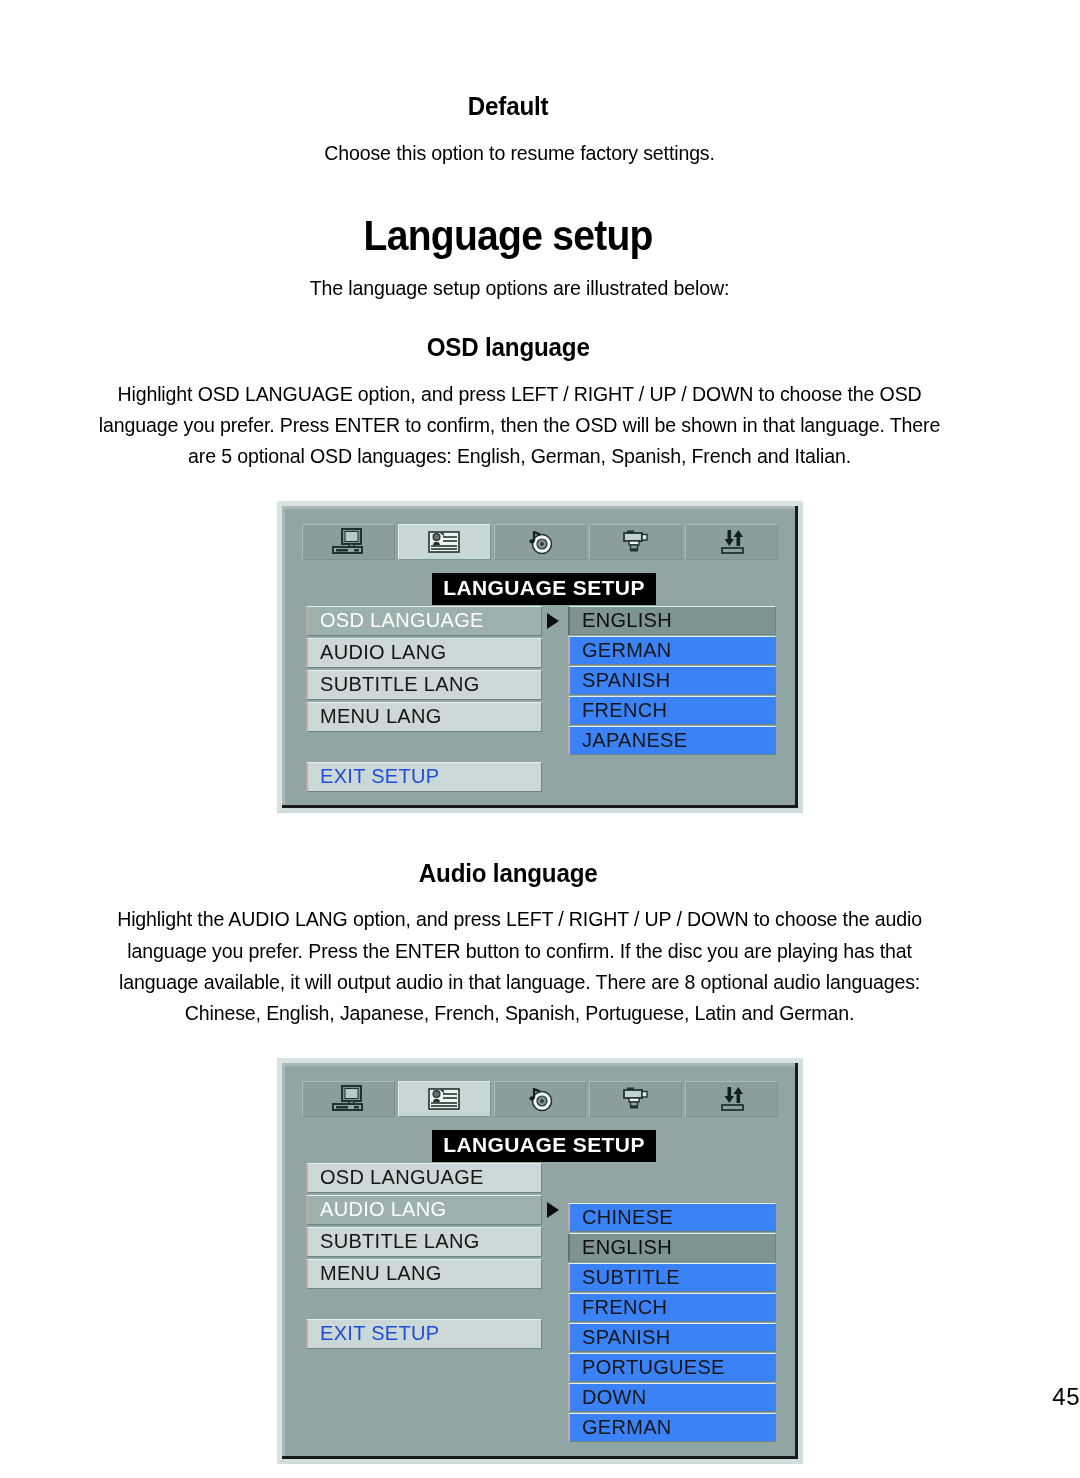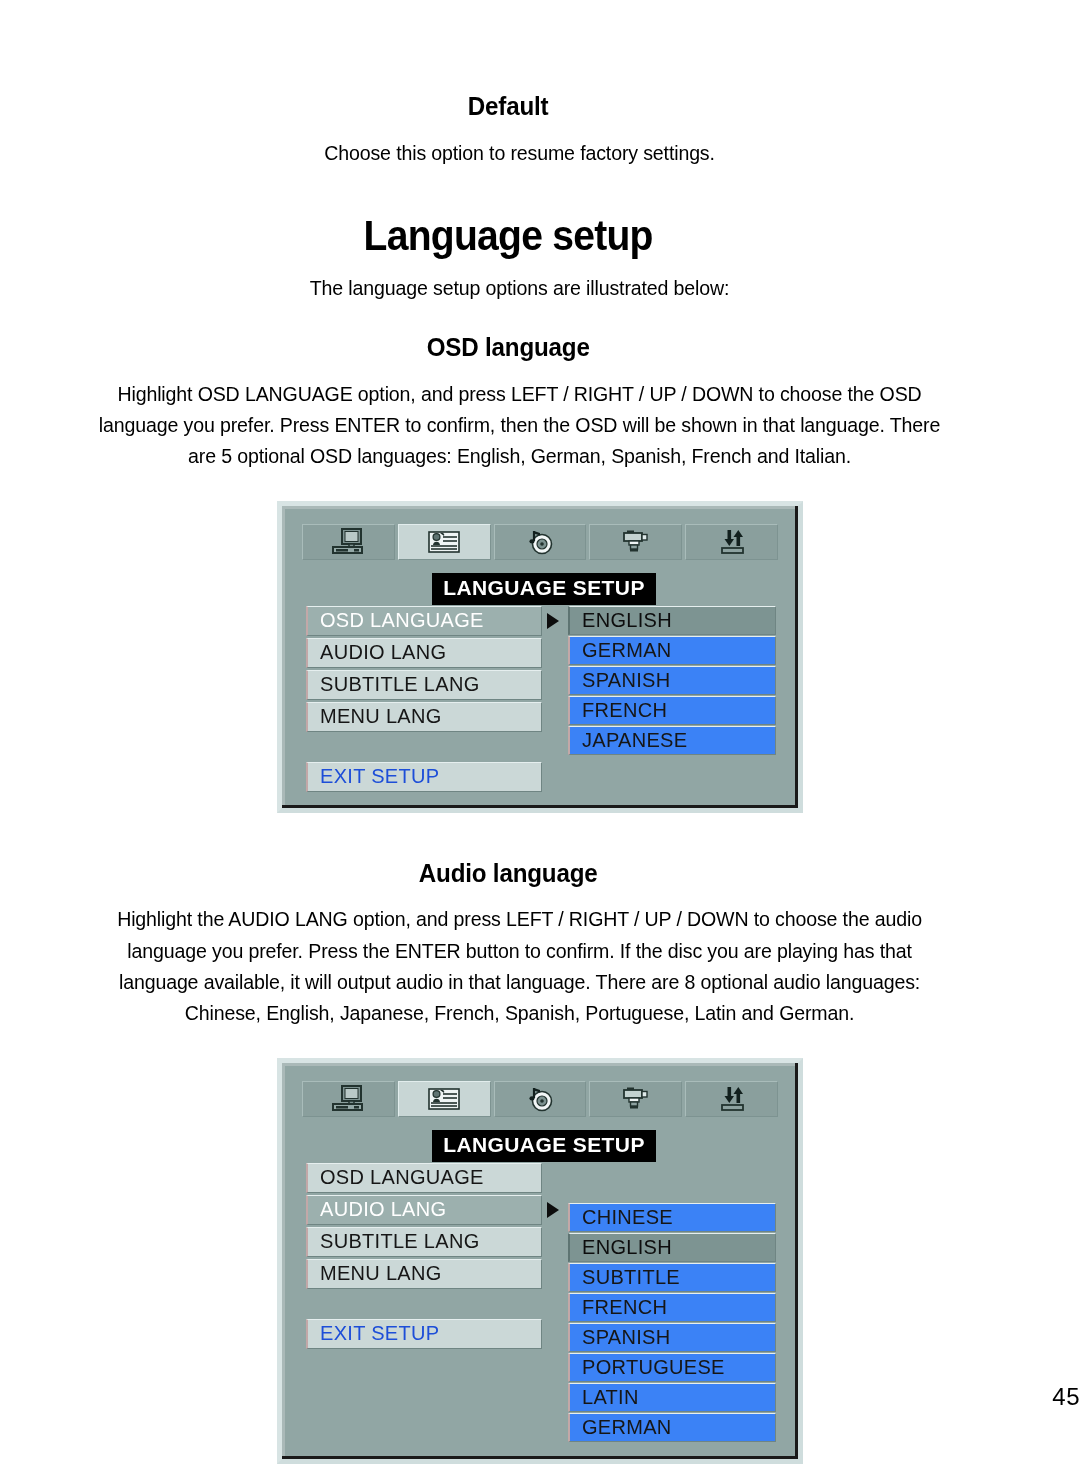--- a/index.html
+++ b/index.html
@@ -424,21 +424,21 @@
             <div class="osd-arrow-col">
               <div class="osd-arrow" style="top: 39px;"></div>
             </div>
             <div class="osd-right" style="margin-top: 40px;">
                 <div class="osd-opt">CHINESE</div>
                 <div class="osd-opt highlighted">ENGLISH</div>
                 <div class="osd-opt">SUBTITLE</div>
                 <div class="osd-opt">FRENCH</div>
                 <div class="osd-opt">SPANISH</div>
                 <div class="osd-opt">PORTUGUESE</div>
-                <div class="osd-opt">LATIN</div>
+                <div class="osd-opt">DOWN</div>
                 <div class="osd-opt">GERMAN</div>
               </div>
           </div>
         </div>
       </div>
     </div>
 
   </div>
 
   <div class="page-number">45</div>

